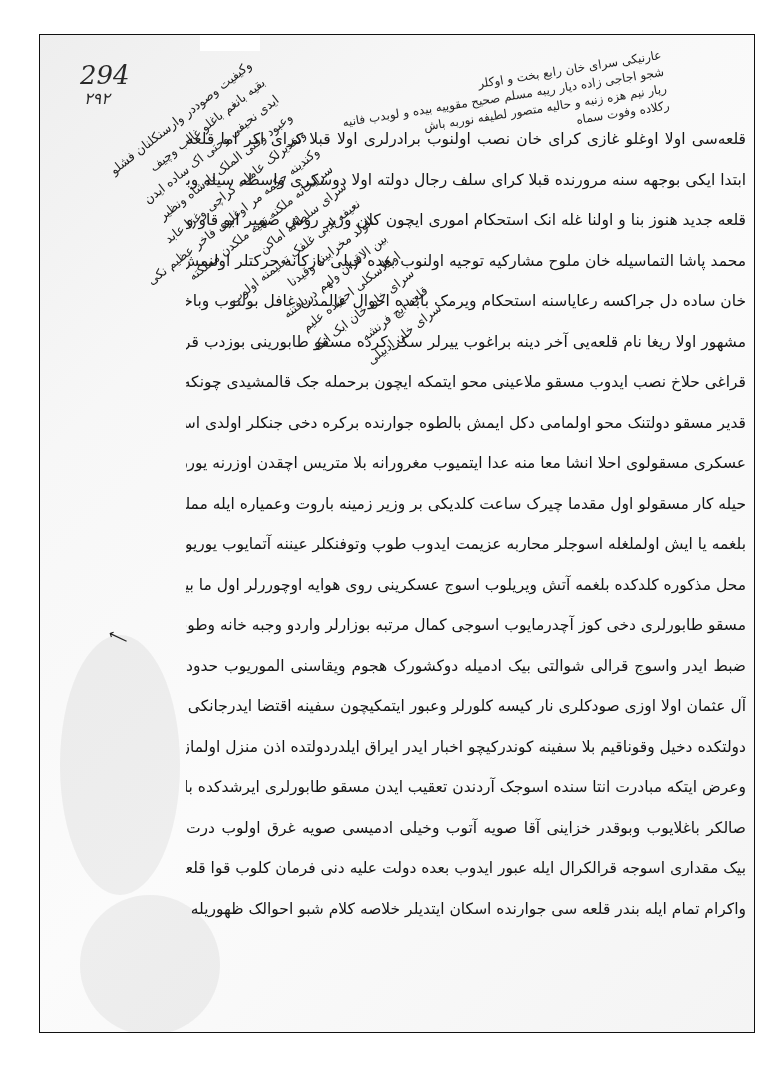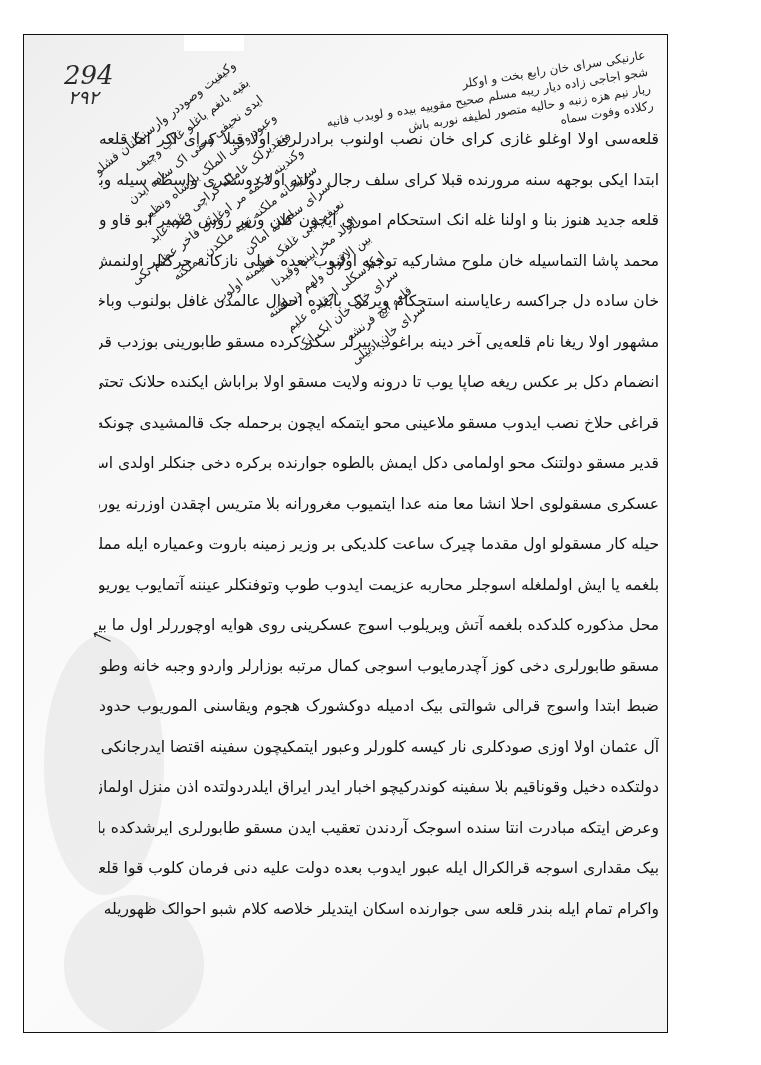--- a/index.html
+++ b/index.html
@@ -1,29 +1,29 @@
 <!DOCTYPE html>
 <html><head>
   <meta charset="utf-8">
   <style>
     html, body { margin: 0; padding: 0; background: #ffffff; }
     body { width: 761px; height: 1065px; position: relative; overflow: hidden; }
     .frame {
-      position: absolute; left: 23px; top: 34px; width: 645px; height: 999px;
+      position: absolute; left: 39px; top: 34px; width: 716px; height: 999px;
       border: 1.5px solid #111; box-sizing: border-box;
       background: linear-gradient(135deg, #eeeeee 0%, #f7f7f7 25%, #fbfbfb 55%, #f4f4f4 100%);
       overflow: hidden;
     }
     .patch { position: absolute; left: 160px; top: 0px; width: 60px; height: 16px; background: #ffffff; }
     .stain { position: absolute; border-radius: 50%; background: rgba(200,200,200,0.25); }
     .folio {
       position: absolute; left: 40px; top: 28px; font-family: "DejaVu Serif", serif;
       color: #2a2a2a; font-size: 26px; line-height: 24px; font-style: italic;
     }
-    .folio .arabic { display: block; font-size: 19px; margin-left: 4px; font-family: Liberation Mono, monospace; }
+    .folio .arabic { display: block; font-size: 16px; margin-left: 4px; }
     .header-annot {
       position: absolute; left: 160px; top: 12px; width: 460px;
       direction: rtl; font-family: "DejaVu Sans", sans-serif; color: #1e1e1e;
       font-size: 12px; line-height: 17px; transform: rotate(-9deg); transform-origin: right top;
     }
     .header-annot div { white-space: nowrap; }
     .main-text {
       position: absolute; right: 8px; top: 84px; width: 560px;
       direction: rtl; font-family: "DejaVu Sans", sans-serif; color: #141414;
       font-size: 15.5px;
@@ -86,28 +86,28 @@
 
   <div class="arrow-mark">⟵</div>
 
   <div class="main-text">
     <div class="line">قلعه‌سی اولا اوغلو غازی کرای خان نصب اولنوب برادرلری اولا قبلا کرای اکر اما قلعه</div>
     <div class="line">ابتدا ایکی بوجهه سنه مرورنده قبلا کرای سلف رجال دولته اولا دوسکری واسطه سیله وباخصوص</div>
     <div class="line">قلعه جدید هنوز بنا و اولنا غله انک استحکام اموری ایچون کلن وزیر روش ضمیر ابو قاو وقع</div>
     <div class="line">محمد پاشا التماسیله خان ملوح مشارکیه توجیه اولنوب بعده خیلی نازکانه حرکتلر اولنمش دیرلر غازی کرای</div>
     <div class="line">خان ساده دل جراکسه رعایاسنه استحکام ویرمک بابنده احوال عالمدن غافل بولنوب وباخصوص</div>
     <div class="line">مشهور اولا ریغا نام قلعه‌یی آخر دینه براغوب ییرلر سکز کرده مسقو طابورینی بوزدب قرار آنه</div>
-    <div class="line">انضمام دکل بر عکس ریغه صاپا یوب تا درونه ولایت مسقو اولا براباش ایکنده حلانک تحتی</div>
     <div class="line">قراغی حلاخ نصب ایدوب مسقو ملاعینی محو ایتمکه ایچون برحمله جک قالمشیدی چونکه تقدیر رب</div>
     <div class="line">قدیر مسقو دولتنک محو اولمامی دکل ایمش بالطوه جوارنده برکره دخی جنکلر اولدی اسوج</div>
     <div class="line">عسکری مسقولوی احلا انشا معا منه عدا ایتمیوب مغرورانه بلا متریس اچقدن اوزرنه یوررلرامما</div>
     <div class="line">حیله کار مسقولو اول مقدما چیرک ساعت کلدیکی بر وزیر زمینه باروت وعمیاره ایله مملو ایدوب</div>
     <div class="line">بلغمه یا ایش اولملغله اسوجلر محاربه عزیمت ایدوب طوپ وتوفنکلر عیننه آتمایوب یوریوب</div>
     <div class="line">محل مذکوره کلدکده بلغمه آتش ویریلوب اسوج عسکرینی روی هوایه اوچوررلر اول ما بینده</div>
     <div class="line">مسقو طابورلری دخی کوز آچدرمایوب اسوجی کمال مرتبه بوزارلر واردو وجبه خانه وطوپ وخزینه سنی</div>
-    <div class="line">ضبط ابتدا واسوج قرالی شوالتی بیک ادمیله دوکشورک هجوم ویقاسنی الموریوب حدود</div>
+    <div class="line">ضبط ایدر واسوج قرالی شوالتی بیک ادمیله دوکشورک هجوم ویقاسنی الموریوب حدود</div>
     <div class="line">آل عثمان اولا اوزی صودکلری نار کیسه کلورلر وعبور ایتمکیچون سفینه اقتضا ایدرجانکی تاتیشه</div>
     <div class="line">دولتکده دخیل وقوناقیم بلا سفینه کوندرکیچو اخبار ایدر ایراق ایلدردولتده اذن منزل اولماز دیو شمه</div>
     <div class="line">وعرض ایتکه مبادرت انتا سنده اسوجک آردندن تعقیب ایدن مسقو طابورلری ایرشدکده بالضروری</div>
+    <div class="line">صالکر باغلایوب وبوقدر خزاینی آقا صویه آتوب وخیلی ادمیسی صویه غرق اولوب درت</div>
     <div class="line">بیک مقداری اسوجه قرالکرال ایله عبور ایدوب بعده دولت علیه دنی فرمان کلوب قوا قلعه جول</div>
     <div class="line">واکرام تمام ایله بندر قلعه سی جوارنده اسکان ایتدیلر خلاصه کلام شبو احوالک ظهوریله دخی غازی کرای</div>
   </div>
 </div>
 
 </body></html>

